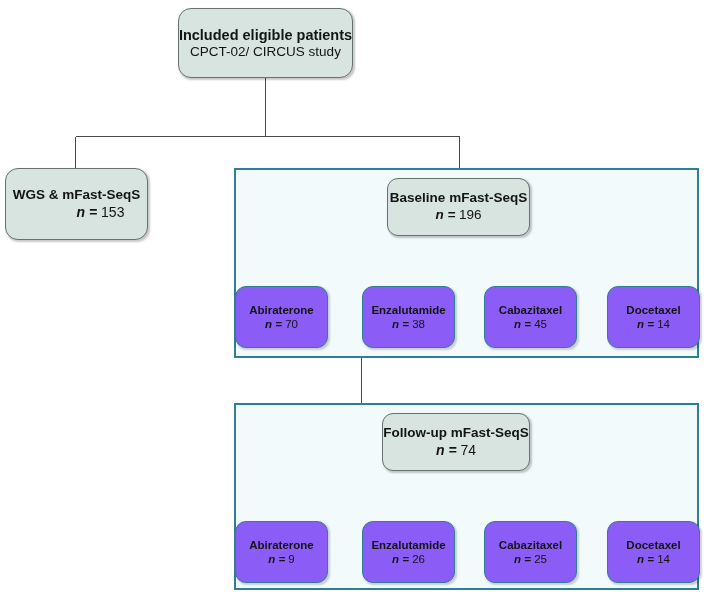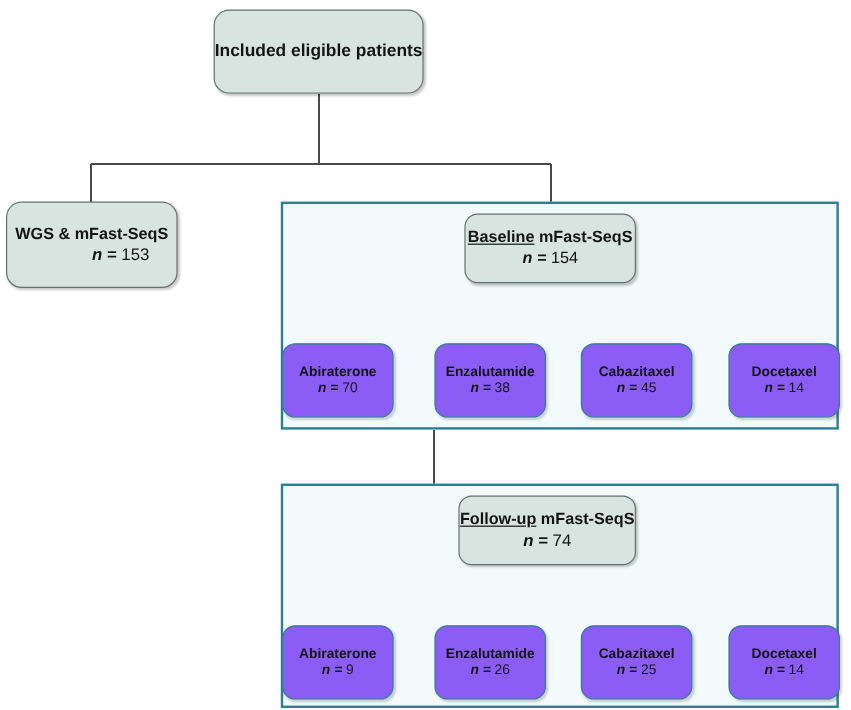--- a/index.html
+++ b/index.html
@@ -77,21 +77,21 @@
     box-shadow: 1.5px 1.5px 2px rgba(0,0,0,0.22);
   }
   
   .node-blue {
     background: #8b5cf6;
     border: 1.6px solid #2e7f93;
     border-radius: 11px;
     box-shadow: 1.5px 1.5px 2px rgba(0,0,0,0.18);
   }
 
-  .u { text-decoration: underline; }
+  .u { }
 
   
   #node-top {
     left: 178px; top: 8px;
     width: 175px; height: 70px;
     border-radius: 13px;
   }
   #node-top .title { font-size: 14.5px; }
   #node-top .sub   { font-size: 13.5px; color: #141414; white-space: nowrap; }
 
@@ -168,37 +168,38 @@
       <path d="M408.5,498.5 L408.5,521"></path>
       <path d="M530.5,498.5 L530.5,521"></path>
     </g>
   </svg>
 
   <div id="panel-baseline" class="panel"></div>
   <div id="panel-followup" class="panel"></div>
 
   <div id="node-top" class="node node-grey">
     <div class="title">Included eligible patients</div>
+    <div class="sub">CPCT-02/ CIRCUS study</div>
   </div>
 
   <div id="node-wgs" class="node node-grey">
     <div class="title">WGS &amp; mFast-SeqS</div>
     <div class="count">
       <span class="nvar">n =</span>
       <span>153</span>
     </div>
   </div>
 
   <div id="node-baseline" class="node node-grey">
     <div class="title">
       <span class="u">Baseline</span><span> mFast-SeqS</span>
     </div>
     <div class="count">
       <span class="nvar">n =</span>
-      <span>154</span>
+      <span>196</span>
     </div>
   </div>
 
   <div class="node node-blue tx row-baseline col-1">
     <div class="title">Abiraterone</div>
     <div class="count">
       <span class="nvar">n =</span>
       <span>70</span>
     </div>
   </div>

